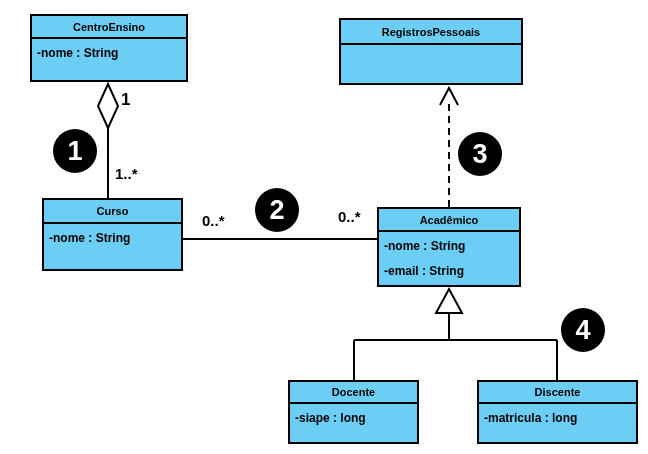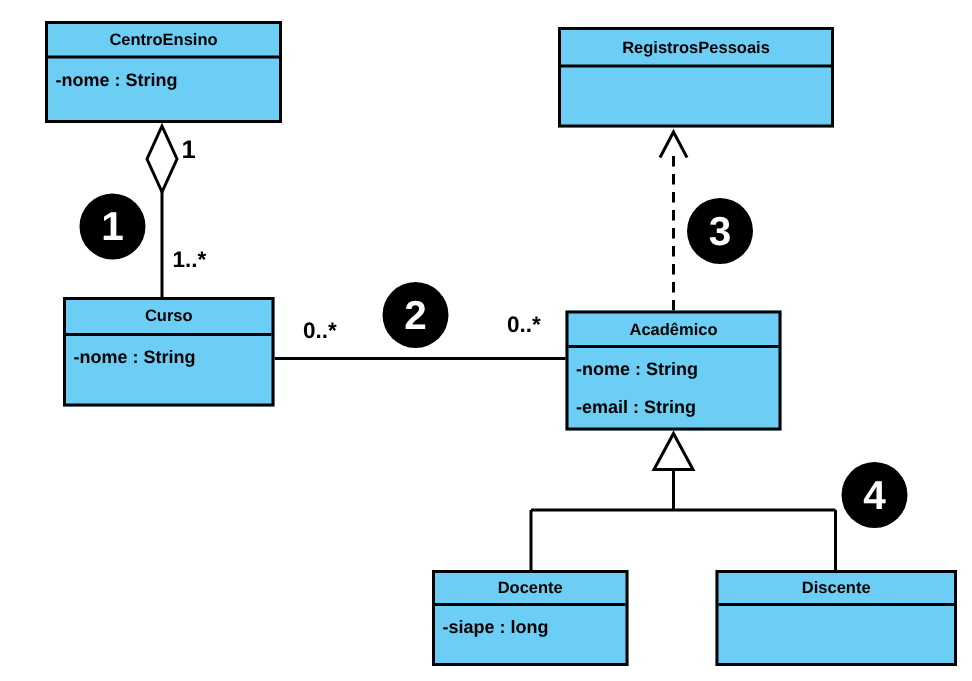--- a/index.html
+++ b/index.html
@@ -96,21 +96,21 @@
     <line x1="557" y1="340" x2="557" y2="380" stroke="#000000" stroke-width="2"></line>
   </svg>
 
   <div class="uml-class" style="left:30px; top:14px; width:158px; height:68px;">
     <div class="uml-class-title" style="height:21px;">CentroEnsino</div>
     <div class="uml-class-attrs">
       <div class="uml-attr">-nome : String</div>
     </div>
   </div>
 
-  <div class="uml-class" style="left:372px; top:18px; width:184px; height:67px;">
+  <div class="uml-class" style="left:339px; top:18px; width:184px; height:67px;">
     <div class="uml-class-title" style="height:23px;">RegistrosPessoais</div>
     <div class="uml-class-attrs"></div>
   </div>
 
   <div class="uml-class" style="left:42px; top:198px; width:141px; height:73px;">
     <div class="uml-class-title" style="height:22px;">Curso</div>
     <div class="uml-class-attrs">
       <div class="uml-attr">-nome : String</div>
     </div>
   </div>
@@ -125,20 +125,23 @@
 
   <div class="uml-class" style="left:288px; top:380px; width:131px; height:64px;">
     <div class="uml-class-title" style="height:20px;">Docente</div>
     <div class="uml-class-attrs">
       <div class="uml-attr">-siape : long</div>
     </div>
   </div>
 
   <div class="uml-class" style="left:477px; top:380px; width:161px; height:64px;">
     <div class="uml-class-title" style="height:20px;">Discente</div>
+    <div class="uml-class-attrs">
+      <div class="uml-attr">-matricula : long</div>
+    </div>
   </div>
 
   <div class="mult-label" style="left:121px; top:90px; font-size:17px;">1</div>
   <div class="mult-label" style="left:115px; top:165px; font-size:15px;">1..*</div>
   <div class="mult-label" style="left:202px; top:212px; font-size:15px;">0..*</div>
   <div class="mult-label" style="left:338px; top:208px; font-size:15px;">0..*</div>
 
   <div class="badge" style="left:53px; top:129px;">1</div>
   <div class="badge" style="left:255px; top:188px;">2</div>
   <div class="badge" style="left:458px; top:132px;">3</div>

